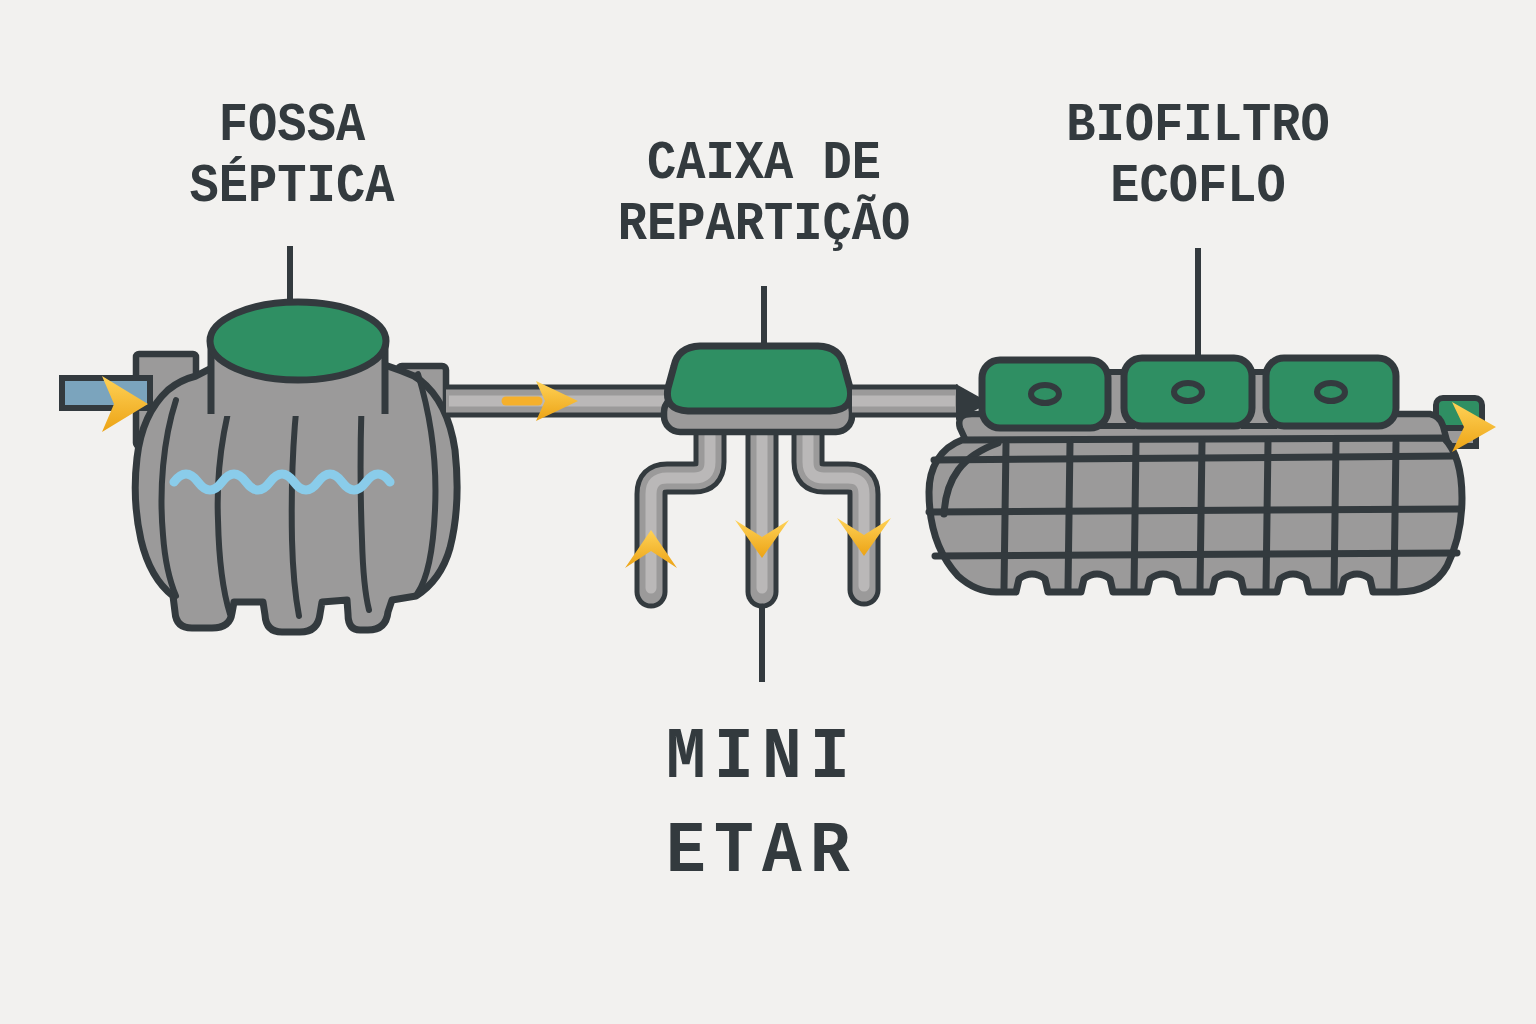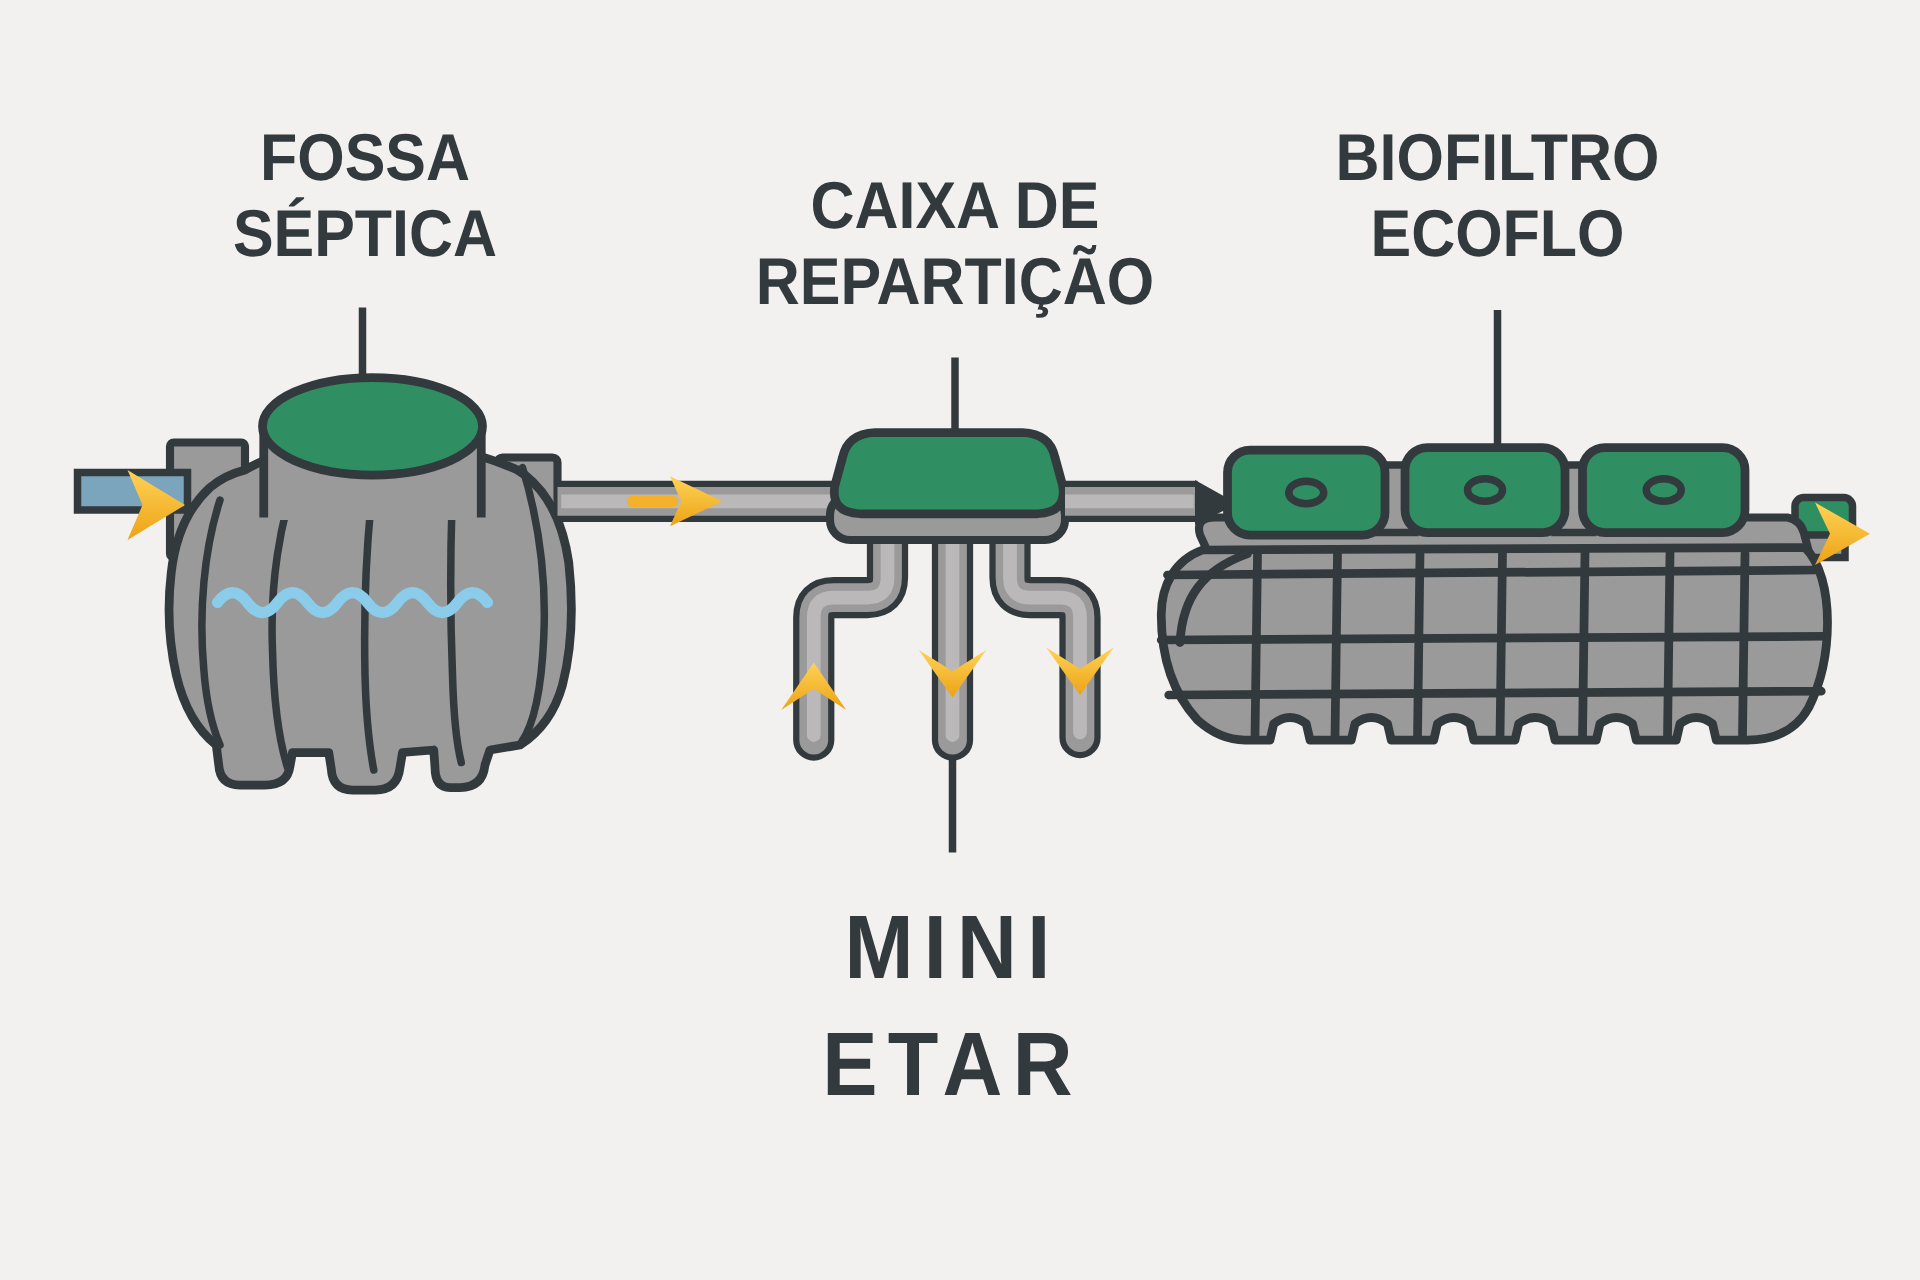--- a/index.html
+++ b/index.html
@@ -3,21 +3,21 @@
 <meta charset="utf-8">
 <style>
   :root{
     --bg:#f2f1ef; --ink:#333a3e; --gray:#9b9a9a; --gray-light:#bab8b8;
     --green:#2f8f63; --blue:#7ba4bd; --water:#8accea;
     --arrow:#f5b02c; --arrow-light:#ffd257; --arrow-deep:#eca315;
   }
   html,body{margin:0;padding:0;background:var(--bg);}
   .stage{
     position:relative;width:1536px;height:1024px;overflow:hidden;
-    background:var(--bg);font-family:Liberation Sans, sans-serif;
+    background:var(--bg);font-family:Liberation Mono, monospace;
   }
   .stage svg{position:absolute;left:0;top:0;}
   .diagram-label{
     position:absolute;width:500px;text-align:center;color:var(--ink);
     font-weight:bold;font-size:53px;line-height:1.16;letter-spacing:0px;
     transform:scaleX(0.92);transform-origin:50% 50%;
   }
   .diagram-label span{display:block;}
   .label-large{font-size:72px;line-height:1.3;letter-spacing:9px;}
   

